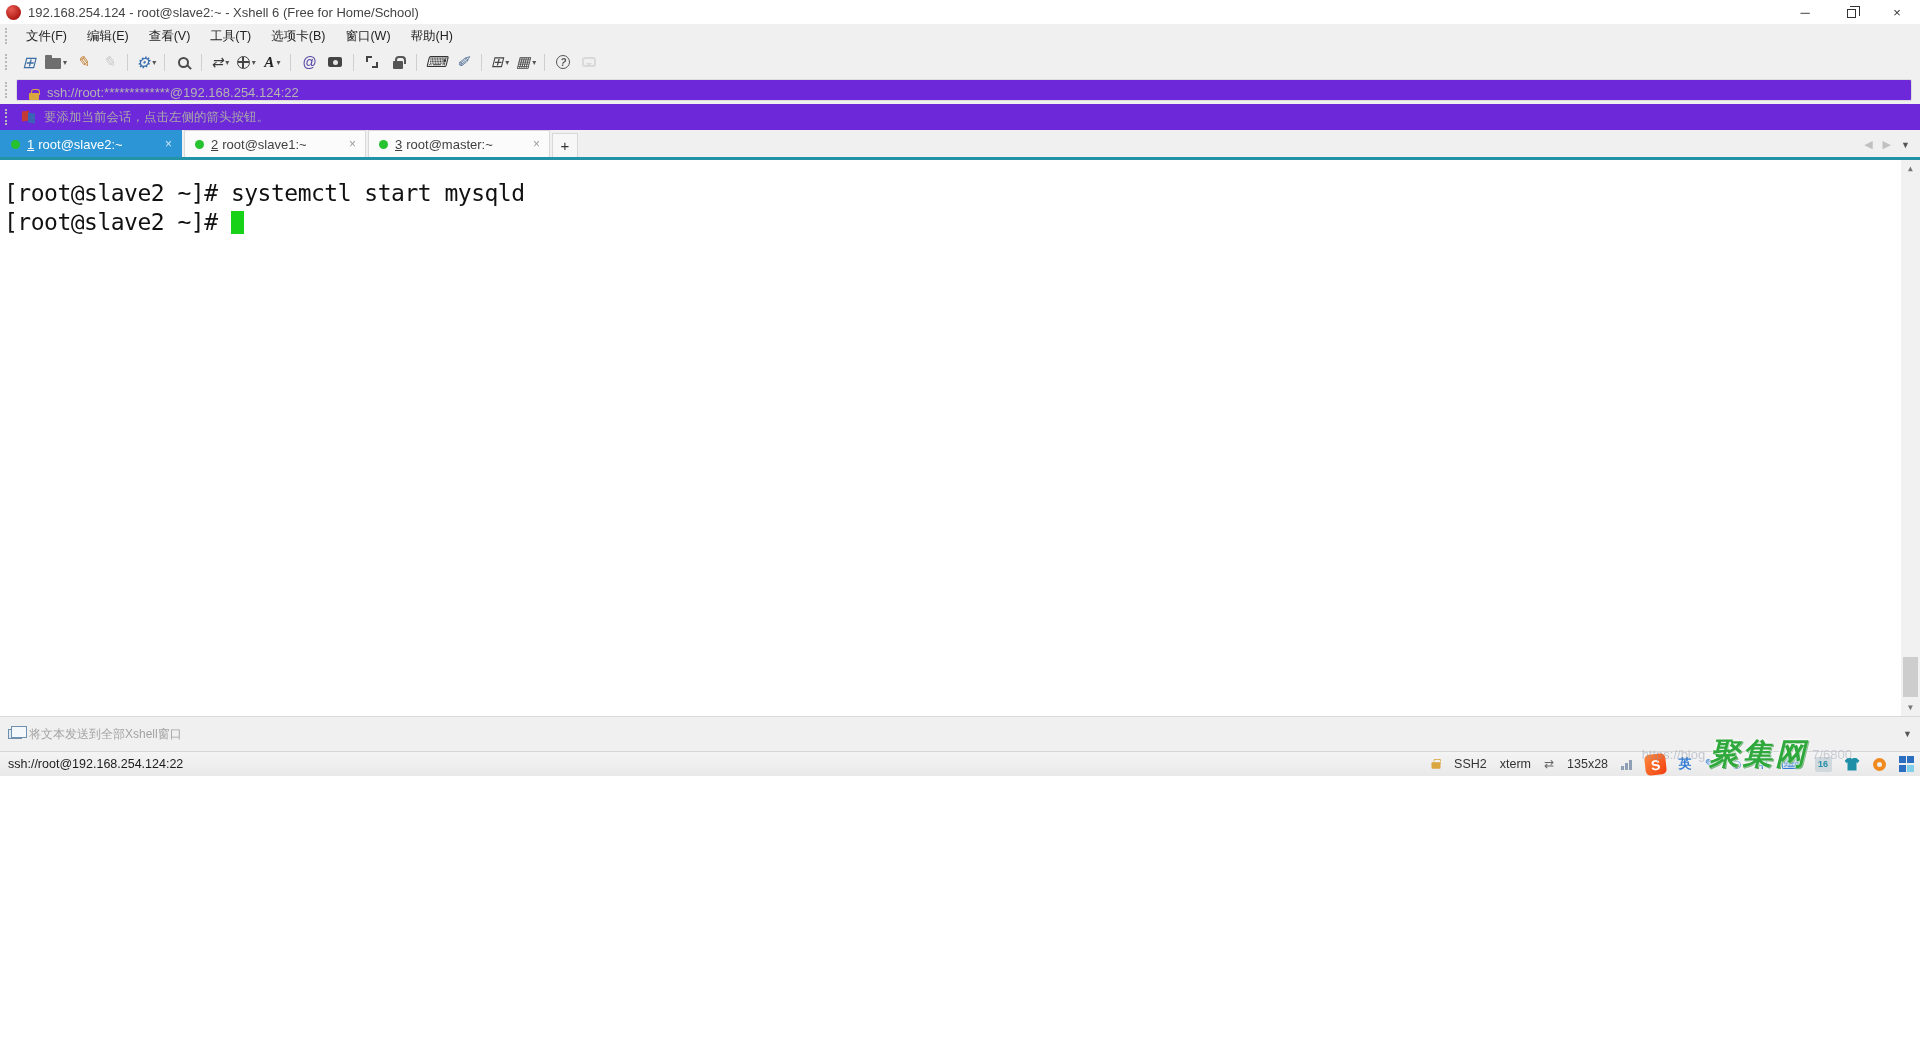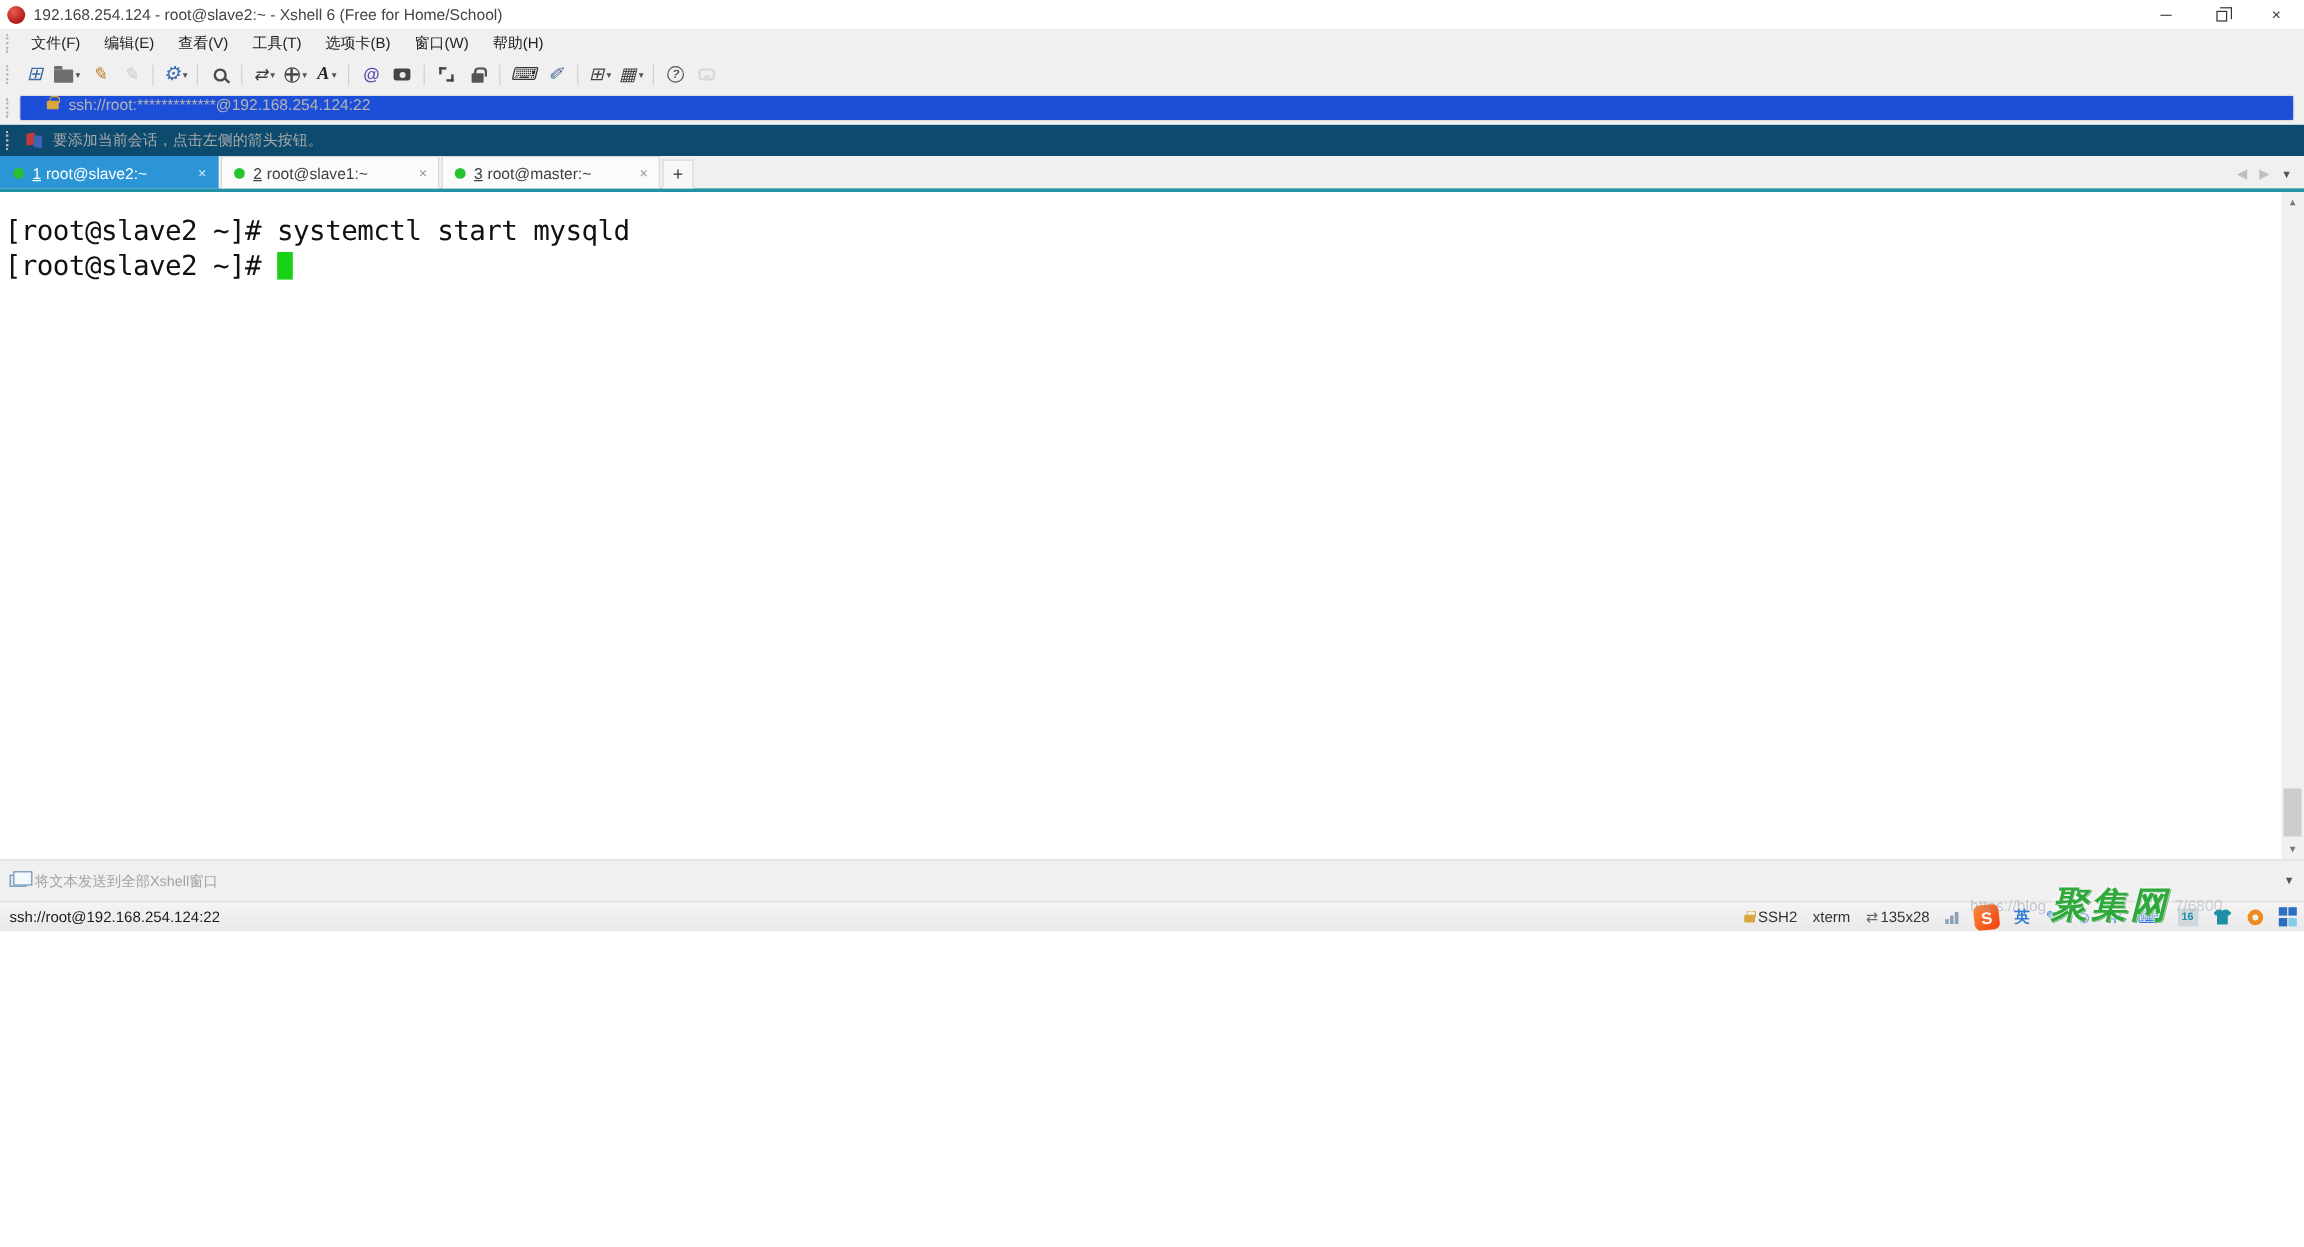--- a/index.html
+++ b/index.html
@@ -52,27 +52,27 @@
   .g-pencil2::before { content:"✐"; font-size:15px; color:#49688f; }
   .g-newwin::before { content:"⊞"; font-size:15px; color:#444; }
   .g-tile::before { content:"▦"; font-size:15px; color:#444; }
   .g-help { width:14px; height:14px; border:1.5px solid #555; border-radius:50%; display:flex; align-items:center; justify-content:center; }
   .g-help::before { content:"?"; font-size:10px; font-weight:bold; color:#555; }
   .g-bubble { width:14px; height:10px; border:2px solid #b5b5b5; border-radius:3px; position:relative; }
   .g-bubble::after { content:""; position:absolute; left:2px; bottom:-4px; border:3px solid transparent; border-top-color:#b5b5b5; }
 
   
   .addressbar { height:28px; background:#f0f0f0; display:flex; align-items:center; padding:2px 8px 2px 2px; flex:0 0 auto; }
-  .address-input { flex:1; height:22px; background:#1d4ed8; border:1px solid #dcdcdc; border-radius:2px; display:flex; align-items:flex-start; padding:0 18px; }
+  .address-input { flex:1; height:22px; background:#6d28d9; border:1px solid #dcdcdc; border-radius:2px; display:flex; align-items:flex-end; padding:0 8px; }
   .lock-gold { width:10px; height:7px; background:#d9a63f; border-radius:1px; position:relative; margin:4px 8px 0 4px; flex:0 0 auto; }
   .lock-gold::before { content:""; position:absolute; top:-4px; left:1.5px; width:7px; height:5px; border:1.5px solid #d9a63f; border-bottom:none; border-radius:3px 3px 0 0; }
   .address-text { font-size:13px; color:#b4b4b4; }
 
   
-  .infobar { height:26px; background:#0c4a6e; display:flex; align-items:center; padding-left:2px; flex:0 0 auto; }
+  .infobar { height:26px; background:#6d28d9; display:flex; align-items:center; padding-left:2px; flex:0 0 auto; }
   .flag-ico { width:14px; height:14px; position:relative; margin:0 8px 0 6px; flex:0 0 auto; }
   .flag-ico::before { content:""; position:absolute; left:0; top:1px; width:7px; height:10px; background:#c33a36; transform:skewY(-8deg); }
   .flag-ico::after { content:""; position:absolute; left:6px; top:3px; width:7px; height:10px; background:#3a62b5; transform:skewY(8deg); }
   .info-text { font-size:12.5px; color:#a9a9a9; }
 
   
   .tabbar { height:30px; background:#f0f0f0; display:flex; align-items:flex-end; border-bottom:3px solid #2292a6; flex:0 0 auto; }
   .tab { height:27px; width:182px; display:flex; align-items:center; padding:0 6px 0 10px; background:#fbfbfb; border:1px solid #d8d8d8; border-bottom:none; margin-right:2px; font-size:13px; color:#3f3f3f; }
   .tab.active { background:#2b95d6; border-color:#2b95d6; color:#fff; }
   .tab-dot { width:9px; height:9px; border-radius:50%; background:#27c22f; margin-right:7px; flex:0 0 auto; }
@@ -98,21 +98,21 @@
   .composebar { height:24px; background:#f0f0f0; border-top:1px solid #d9d9d9; display:flex; align-items:center; padding:17px 6px; flex:0 0 auto; }
   .compose-ico { width:14px; height:10px; border:1.5px solid #6f8fae; background:#dfe9f2; position:relative; margin:0 7px 0 2px; flex:0 0 auto; }
   .compose-ico::before { content:""; position:absolute; left:2px; top:-4px; width:14px; height:10px; border:1.5px solid #6f8fae; background:#f4f8fb; }
   .compose-text { font-size:12px; color:#a3a3a3; }
   .compose-caret { margin-left:auto; font-size:9px; color:#555; padding-right:2px; }
 
   
   .statusbar { height:25px; background:linear-gradient(#f4f4f4,#e9e9e9); border-top:1px solid #d5d5d5; display:flex; align-items:center; padding:0 6px 0 8px; flex:0 0 auto; position:relative; }
   .status-left { font-size:12.5px; color:#1c1c1c; }
   .status-right { margin-left:auto; display:flex; align-items:center; gap:13px; }
-  .st-item { font-size:12.5px; color:#333; display:flex; align-items:center; gap:2px; }
+  .st-item { font-size:12.5px; color:#333; display:flex; align-items:center; gap:13px; }
   .lock-gold.small { transform:scale(.9); margin:3px 0 0 0; }
   .resize-ico { font-size:12px; color:#666; }
   .signal-ico { display:flex; align-items:flex-end; gap:1.5px; height:11px; }
   .signal-ico i { width:2.5px; background:#8fa0b5; display:block; }
   .signal-ico i:nth-child(1){height:4px;} .signal-ico i:nth-child(2){height:7px;} .signal-ico i:nth-child(3){height:10px;}
   .sogou-logo { width:21px; height:21px; border-radius:5px; background:linear-gradient(135deg,#ff8a3c,#f23d0f); color:#fff; font-weight:bold; font-size:14px; display:flex; align-items:center; justify-content:center; transform:rotate(-6deg); }
   .ime-ico { font-size:14px; color:#2f7bd4; display:flex; align-items:center; justify-content:center; }
   .ime-lang { font-size:13px; font-weight:bold; color:#2f7bd4; }
   .badge16 { min-width:17px; height:15px; background:#cfd8dc; border-radius:2px; font-size:9px; font-weight:bold; color:#1f8fa8; display:flex; align-items:center; justify-content:center; padding:0 2px; }
   .shirt-ico { width:15px; height:13px; background:#1f8fa8; clip-path:polygon(0 25%,25% 0,40% 0,50% 12%,60% 0,75% 0,100% 25%,85% 45%,80% 35%,80% 100%,20% 100%,20% 35%,15% 45%); }

